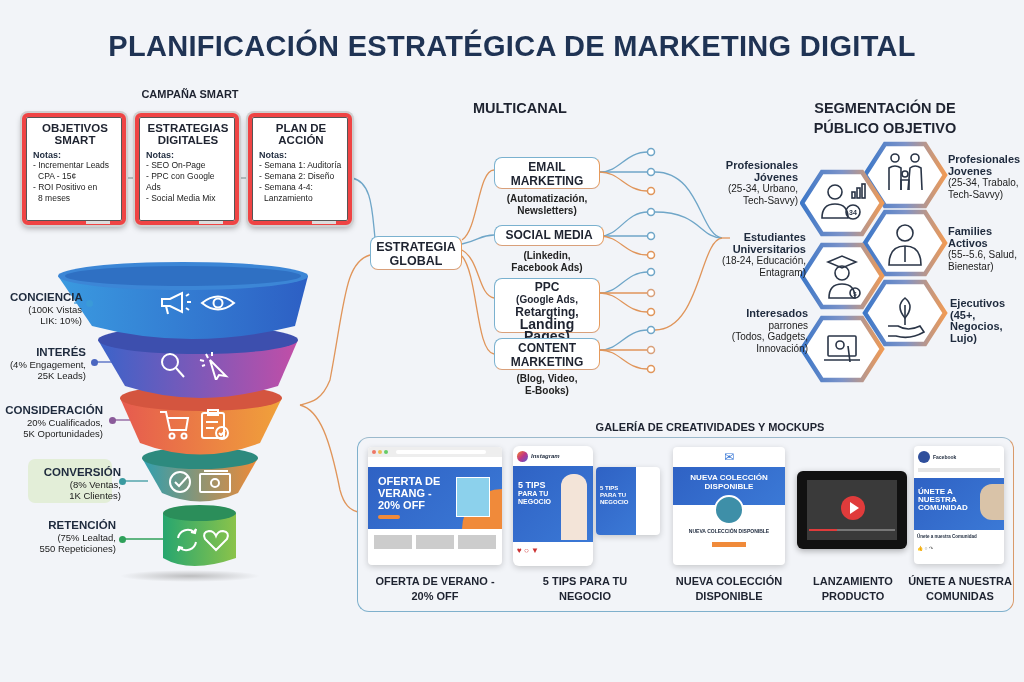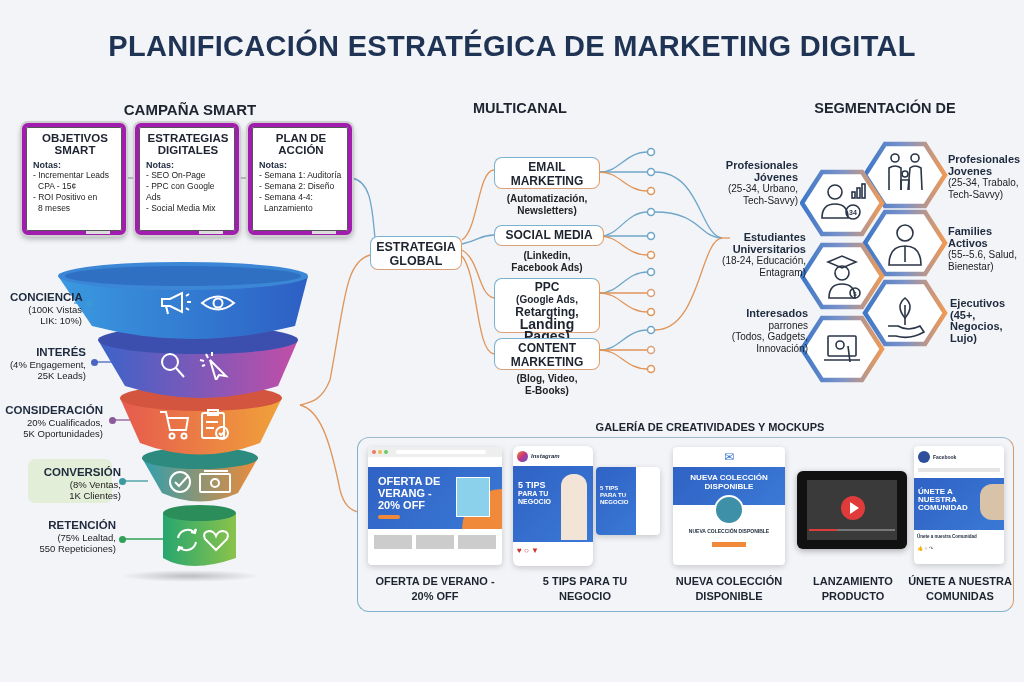--- a/index.html
+++ b/index.html
@@ -12,22 +12,22 @@
   }
   .abs { position: absolute; }
   .main-title {
     left: 0; top: 30px; width: 1024px; text-align: center;
     font-size: 29px; font-weight: 800; color: #1f3354; letter-spacing: 0.3px;
   }
   .sec-title { font-weight: 800; color: #1e2330; text-align: center; line-height: 20px; }
 
   
   .smart-box {
-    width: 104px; height: 112px; top: 123px;
-    background: #fff; border: 4px solid #a21caf; border-radius: 6px;
+    width: 104px; height: 112px; top: 113px;
+    background: #fff; border: 4px solid #ef4444; border-radius: 6px;
     box-shadow: 0 0 0 2px #cfcfcf, 0 3px 6px rgba(0,0,0,.35), inset 0 0 0 1px #555;
     padding: 5px 5px 0 7px;
   }
   .smart-box .bt { font-weight: 800; font-size: 11.5px; text-align: center; line-height: 12px; color: #1e2330; }
   .smart-box .nl { font-size: 9px; font-weight: 700; margin-top: 4px; }
   .smart-box .ni { font-size: 8.5px; line-height: 11px; color: #222; }
   .smart-box .bar { position: absolute; bottom: -3px; right: 12px; width: 24px; height: 3px; background: #ddd; }
 
   
   .funnel-label { text-align: right; font-size: 9.5px; line-height: 11.5px; color: #222; }
@@ -114,21 +114,21 @@
       <circle cx="651" cy="255" r="3.5" stroke="#e0955a"></circle>
     <circle cx="651" cy="272" r="3.5" stroke="#6fa6c8"></circle>
       <circle cx="651" cy="293" r="3.5" stroke="#d9a07a"></circle>
       <circle cx="651" cy="312" r="3.5" stroke="#e0955a"></circle>
     <circle cx="651" cy="330" r="3.5" stroke="#6fa6c8"></circle>
       <circle cx="651" cy="350" r="3.5" stroke="#d9a07a"></circle>
       <circle cx="651" cy="369" r="3.5" stroke="#e0955a"></circle>
   </g>
 </svg>
 
-<div class="abs sec-title" style="left:80px;top:100px;width:220px;font-size:15px;">CAMPAÑA SMART</div>
+<div class="abs sec-title" style="left:80px;top:84px;width:220px;font-size:11px;">CAMPAÑA SMART</div>
 
 <div class="abs smart-box" style="left:22px;">
   <div class="bt">OBJETIVOS SMART</div>
   <div class="nl">Notas:</div>
   <div class="ni">- Incrementar Leads</div>
   <div class="ni" style="padding-left:5px">  CPA - 15¢</div>
   <div class="ni">- ROI Positivo en</div>
   <div class="ni" style="padding-left:5px">  8 meses</div>
   <div class="bar"></div>
 </div>
@@ -337,20 +337,21 @@
   <div>CONTENT</div>
   <div>MARKETING</div>
 </div>
 <div class="abs sub" style="left:484px;top:373px;width:126px;">
   <div>(Blog, Video,</div>
   <div>E-Books)</div>
 </div>
 
 <div class="abs sec-title" style="left:770px;top:98px;width:230px;font-size:14.5px;">
   <div>SEGMENTACIÓN DE</div>
+  <div>PÚBLICO OBJETIVO</div>
 </div>
 
 <svg class="abs" style="left:800px;top:140px" width="150" height="245" viewBox="0 0 150 245">
   <defs>
     <linearGradient id="hx" x1="0" x2="1">
         <stop offset="0" stop-color="#3e78c8"></stop>
         <stop offset=".5" stop-color="#7d93c8"></stop>
         <stop offset="1" stop-color="#ef9a55"></stop>
       </linearGradient>
   </defs>

